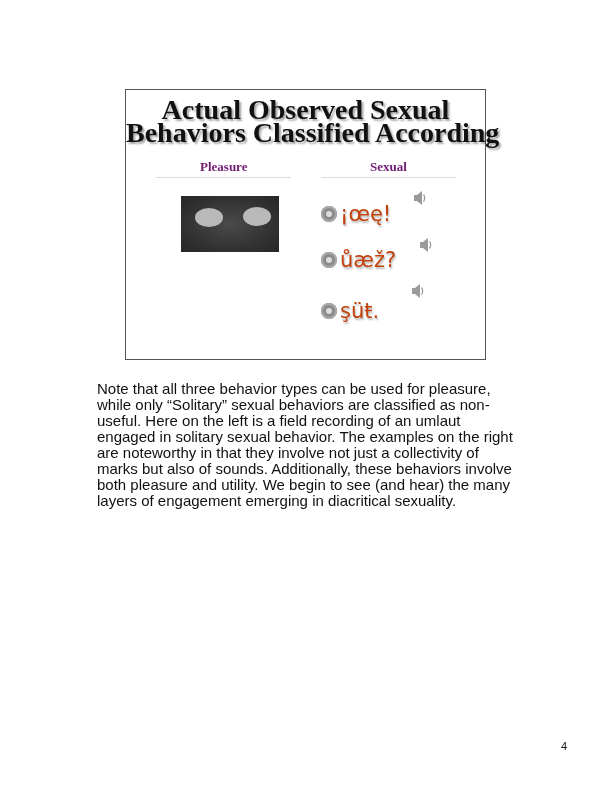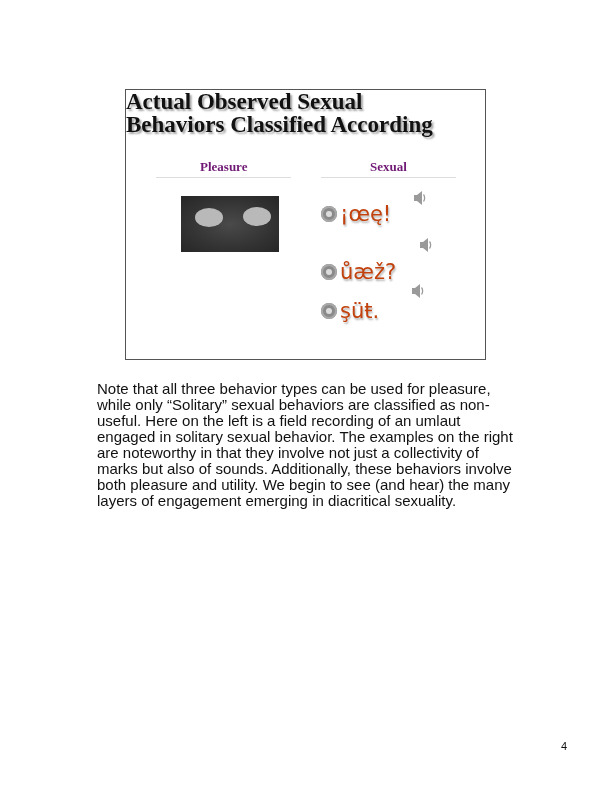--- a/index.html
+++ b/index.html
@@ -5,23 +5,23 @@
     html, body { margin: 0; padding: 0; }
     body {
       width: 612px; height: 792px; background: #ffffff; position: relative; overflow: hidden;
       font-family: "Liberation Sans", sans-serif;
     }
     .slide {
       position: absolute; left: 125px; top: 89px; width: 359px; height: 269px;
       border: 1.5px solid #555555; background: #ffffff;
     }
     .slide-title {
-      position: absolute; left: 0; right: 0; top: 0px; text-align: left;
+      position: absolute; left: 0; right: 0; top: 8px; text-align: center;
       font-family: "Liberation Serif", "DejaVu Serif", serif; font-weight: bold;
-      font-size: 23px; line-height: 23px; color: #111;
+      font-size: 28px; line-height: 23px; color: #111;
       text-shadow: 2px 2px 2px rgba(0,0,0,0.35);
     }
     .slide-title div { white-space: nowrap; }
     .col-head {
       position: absolute; top: 69px; font-family: "Liberation Serif", "DejaVu Serif", serif;
       font-weight: bold; font-size: 13px; color: #701a75;
     }
     .col-head.left { left: 74px; }
     .col-head.right { left: 244px; }
     .col-rule { position: absolute; top: 87px; height: 1px; background: #dddddd; }
@@ -81,21 +81,21 @@
 
   <div class="util-item" style="top:107px;">
     <span class="reel"></span>
     <span class="util-text">¡œę!</span>
   </div>
   <svg class="speaker" style="left:287px; top:100px;" viewBox="0 0 14 16">
     <path d="M1 5h3l5-4v14l-5-4H1z" fill="#9a9a9a"></path>
     <path d="M10.5 4.5c1.5 1.5 1.5 5.5 0 7" stroke="#9a9a9a" stroke-width="1.3" fill="none"></path>
   </svg>
 
-  <div class="util-item" style="top:153px;margin-top:12px;">
+  <div class="util-item" style="top:153px;">
     <span class="reel"></span>
     <span class="util-text">ůæž?</span>
   </div>
   <svg class="speaker" style="left:293px; top:147px;" viewBox="0 0 14 16">
     <path d="M1 5h3l5-4v14l-5-4H1z" fill="#9a9a9a"></path>
     <path d="M10.5 4.5c1.5 1.5 1.5 5.5 0 7" stroke="#9a9a9a" stroke-width="1.3" fill="none"></path>
   </svg>
 
   <div class="util-item" style="top:204px;">
     <span class="reel"></span>

